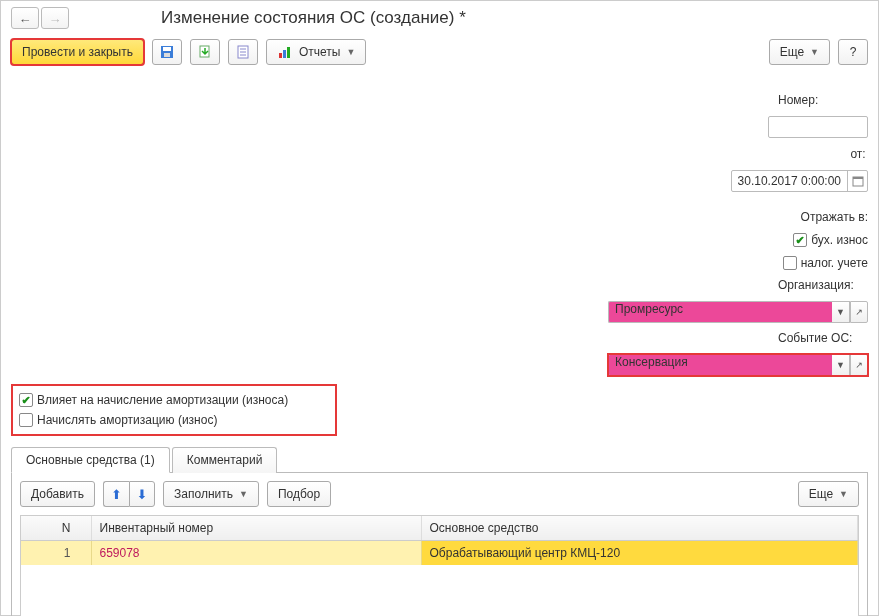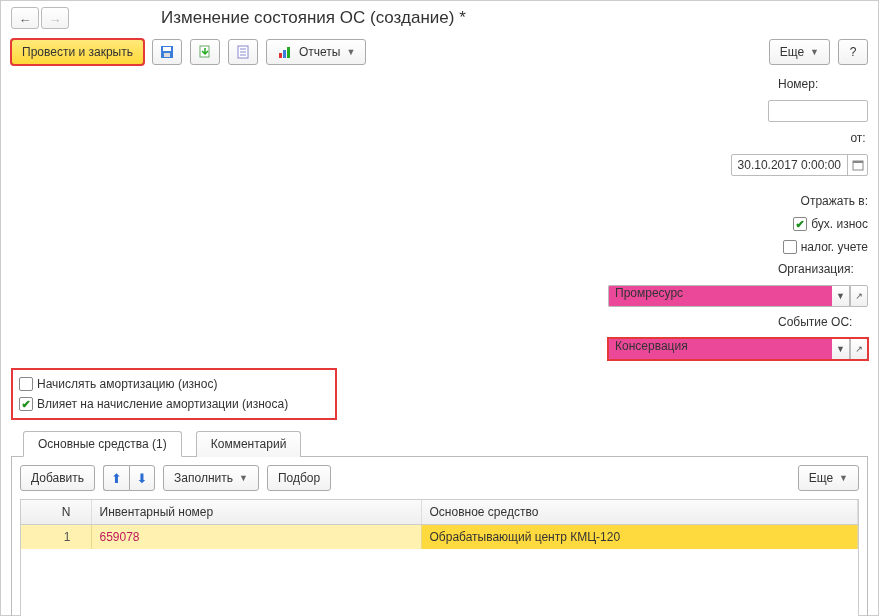--- a/index.html
+++ b/index.html
@@ -40,21 +40,21 @@
   .title {
     font-size: 17px;
     color: #333;
     margin-left: 90px;
     font-weight: normal;
   }
   .toolbar {
     display: flex;
     align-items: center;
     gap: 8px;
-    margin-bottom: 12px;
+    margin-bottom: 28px;
   }
   .btn {
     border: 1px solid #aaa;
     background: linear-gradient(#fff,#f2f2f2);
     height: 26px;
     padding: 0 10px;
     border-radius: 3px;
     cursor: pointer;
     display: inline-flex;
     align-items: center;
@@ -177,21 +177,20 @@
   .tab {
     border: 1px solid #bbb;
     border-bottom: none;
     padding: 5px 14px;
     background: linear-gradient(#fff,#f5f5f5);
     margin-right: 2px;
     border-radius: 3px 3px 0 0;
     cursor: pointer;
     position: relative;
     top: 1px;
-    margin-left: 12px;
   }
   .tab.active {
     background: #fff;
     border-bottom: 1px solid #fff;
   }
   .tab-body {
     border: 1px solid #bbb;
     border-top: none;
     padding: 8px;
     height: 328px;
@@ -341,26 +340,26 @@
     <div class="label">Событие ОС:</div>
     <div class="select-wrap highlight-red">
       <div class="select-input">Консервация</div>
       <div class="select-btn open">▼</div>
       <div class="select-btn last">↗</div>
     </div>
   </div>
 
   <div class="amort-box">
     <div class="check">
+      <span class="checkbox checked"></span>
+      <span>Влияет на начисление амортизации (износа)</span>
+    </div>
+    <div class="check">
       <span class="checkbox"></span>
       <span>Начислять амортизацию (износ)</span>
-    </div>
-    <div class="check">
-      <span class="checkbox checked"></span>
-      <span>Влияет на начисление амортизации (износа)</span>
     </div>
   </div>
 
   <div class="tabs">
     <div class="tab active">
       <span>Основные средства (1)</span>
     </div>
     <div class="tab">
       <span>Комментарий</span>
     </div>

